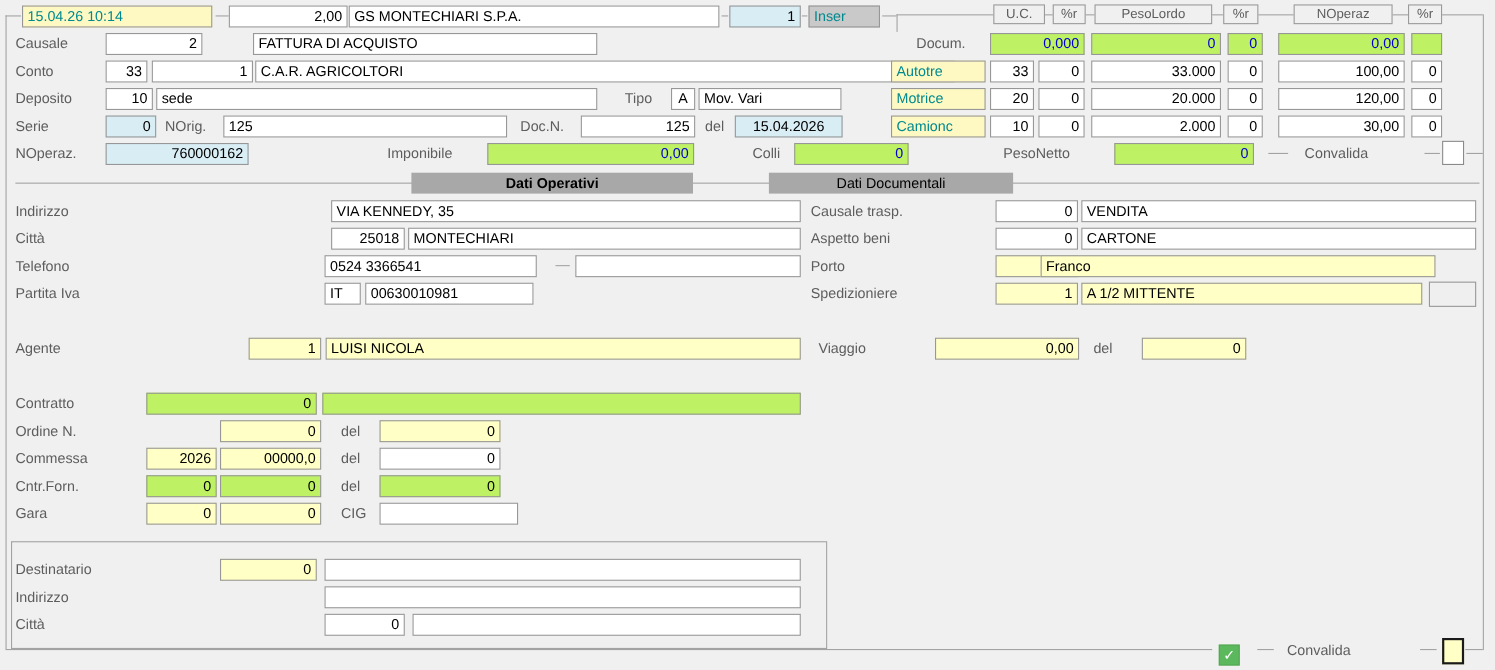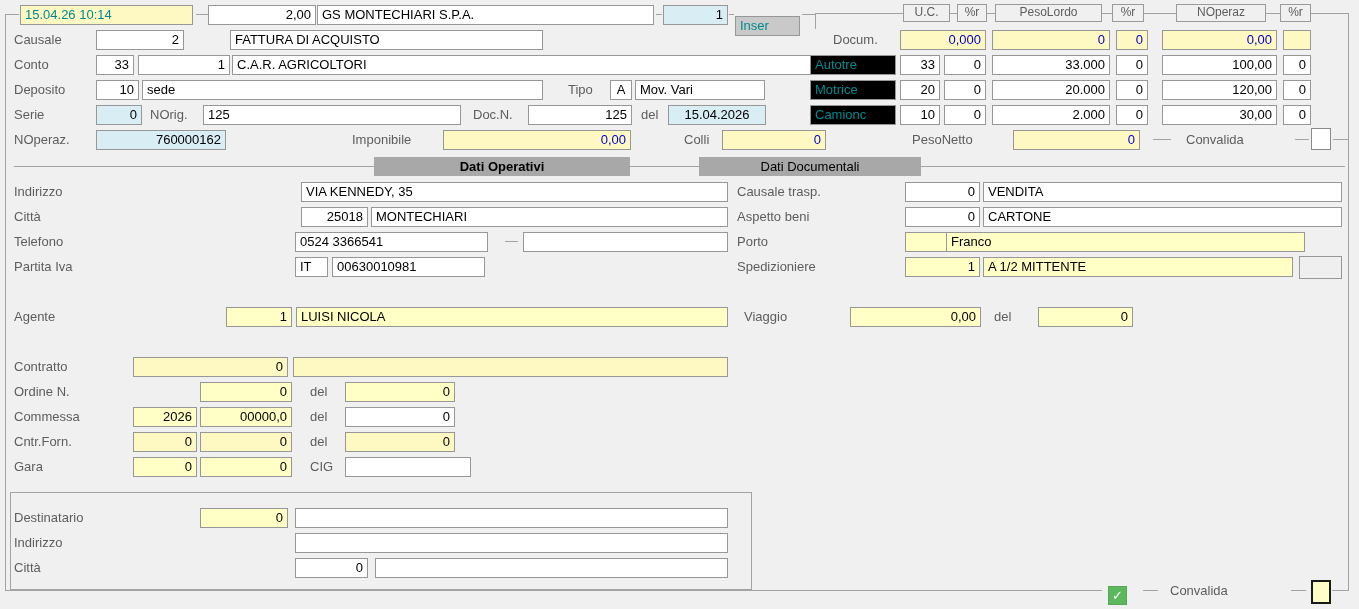--- a/index.html
+++ b/index.html
@@ -2,26 +2,26 @@
 <html><head>
 <meta charset="utf-8">
 <style>
   html,body{margin:0;padding:0;background:#f0f0f0;}
   .page{position:relative;width:1359px;height:609px;background:#f0f0f0;overflow:hidden;
         font-family:"Liberation Sans","DejaVu Sans",sans-serif;}
   .f{position:absolute;height:20px;box-sizing:border-box;border:1px solid #979797;background:#fff;
      font-size:13px;line-height:18px;color:#000;padding:0 4px;white-space:nowrap;overflow:hidden;}
   .num{text-align:right;}
   .ctr{text-align:center;}
-  .ro{background:#fef9c3;color:#0000cc;}
+  .ro{background:#bef264;color:#0000cc;}
   .yl{background:#ffffc6;}
   .lb{background:#d9edf5;}
   .datef{background:#fef9c3;color:#008a8f;}
   .btn{background:#c9c9c9;color:#008a8f;}
-  .tbox{background:#000000;color:#008a8f;}
+  .tbox{background:#fef9c3;color:#008a8f;}
   .lab{position:absolute;height:20px;font-size:13px;line-height:20px;color:#5d5d5d;white-space:nowrap;}
   .bar{position:absolute;height:19px;box-sizing:border-box;background:#a8a8a8;color:#000;
        text-align:center;font-size:13px;line-height:19px;}
   .bold{font-weight:bold;}
   .hdrbox{position:absolute;height:18px;box-sizing:border-box;background:#f0f0f0;border:1px solid #9a9a9a;
           color:#5d5d5d;text-align:center;font-size:12px;line-height:15px;white-space:nowrap;}
   .hln{position:absolute;height:1px;background:#a3a3a3;}
   .vln{position:absolute;width:1px;background:#a3a3a3;}
   .cb{position:absolute;box-sizing:border-box;border:1px solid #8a8a8a;background:#fff;}
   .chk{position:absolute;box-sizing:border-box;width:19px;height:19px;background:#5cb85c;border:1px solid #54a854;
@@ -45,21 +45,21 @@
   <div class="hln" style="left:5px;top:590px;width:1097px"></div>
   <div class="hln" style="left:1143px;top:590px;width:15px"></div>
   <div class="hln" style="left:1291px;top:590px;width:15px"></div>
   <div class="hln" style="left:1332px;top:590px;width:16px"></div>
   <div class="vln" style="left:1348px;top:13px;height:578px"></div>
 
   <div class="f datef" style="left:20px;top:5px;width:173px">15.04.26 10:14</div>
   <div class="f num" style="left:208px;top:5px;width:108px">2,00</div>
   <div class="f" style="left:317px;top:5px;width:337px">GS MONTECHIARI S.P.A.</div>
   <div class="f lb num" style="left:663px;top:5px;width:65px">1</div>
-  <div class="f btn" style="left:735px;top:16px;width:65px">Inser</div>
+  <div class="f btn" style="left:735px;top:5px;width:65px">Inser</div>
 
   <div class="lab" style="left:14px;top:30px">Causale</div>
   <div class="f num" style="left:96px;top:30px;width:88px">2</div>
   <div class="f" style="left:230px;top:30px;width:313px">FATTURA DI ACQUISTO</div>
 
   <div class="lab" style="left:14px;top:55px">Conto</div>
   <div class="f num" style="left:96px;top:55px;width:38px">33</div>
   <div class="f num" style="left:138px;top:55px;width:92px">1</div>
   <div class="f" style="left:232px;top:55px;width:636px">C.A.R. AGRICOLTORI</div>
 

